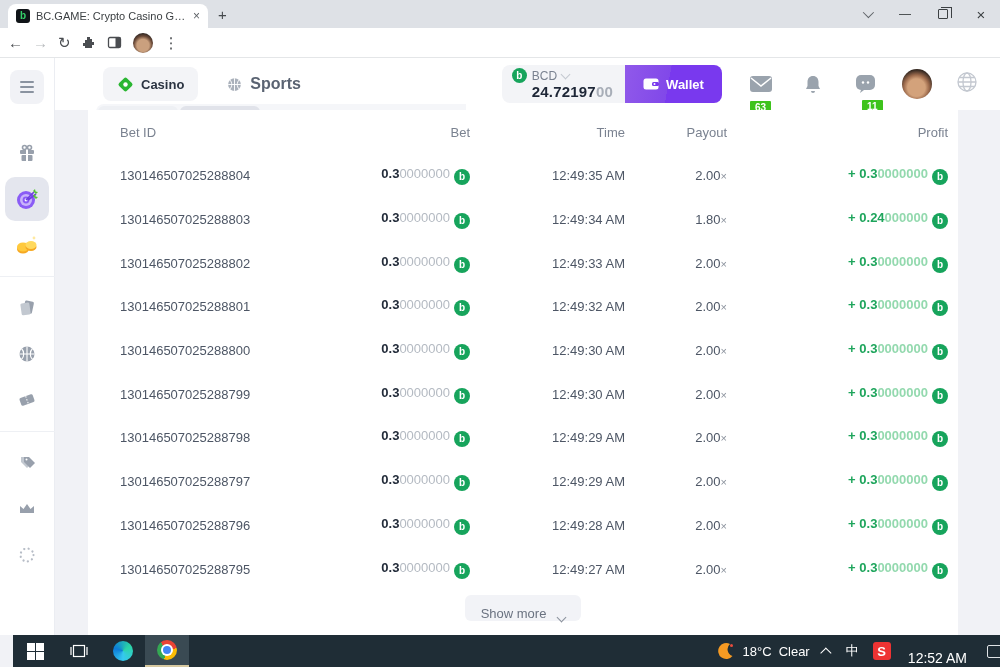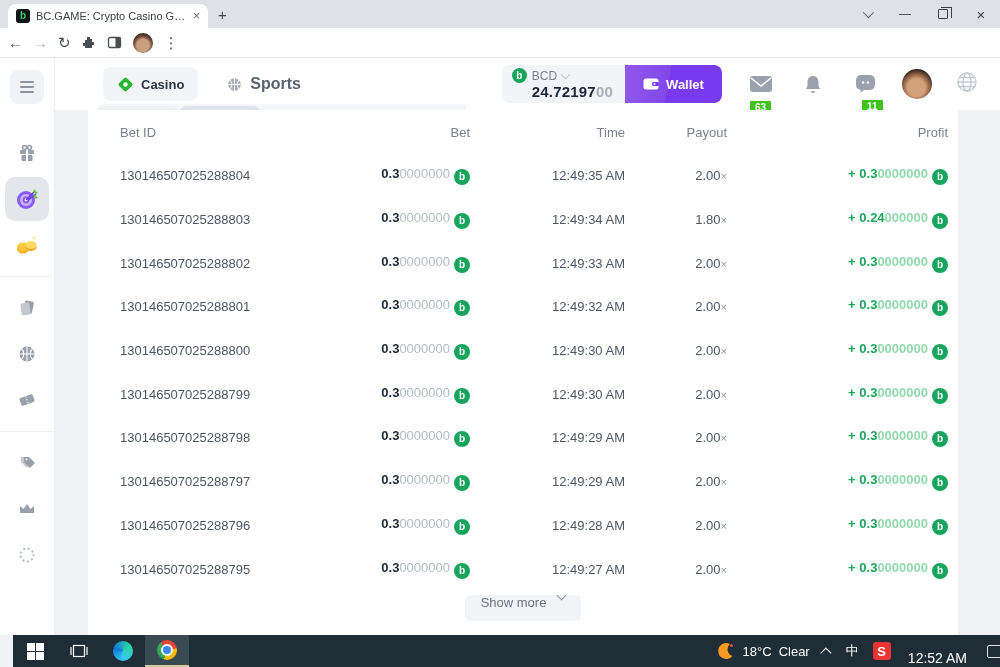--- a/index.html
+++ b/index.html
@@ -83,21 +83,21 @@
   .c-bet b { color:#232c3a; }
   .zeros { color:#b4bac2; }
   .c-bet .coin, .c-profit .coin { margin-left:4px; vertical-align:-2px; width:16px; height:16px; font-size:10px; }
   .c-time { color:#4d5665; }
   .c-payout { color:#4d5665; }
   .payout-x { color:#8a919c; font-size:11px; }
   .c-profit b { color:#1ea55c; }
   .zeros-g { color:#93d9ae; }
   .c-profit b, .zeros-g { font-weight:bold; }
   .showmore-row { display:flex; justify-content:center; margin-top:4px; }
-  .showmore { height:26px; background:#f2f3f7; border:none; border-radius:6px; color:#6a7280; font-size:13px; display:flex; align-items:flex-start; gap:12px; padding:0 16px; font-family:inherit; }
+  .showmore { height:26px; background:#f2f3f7; border:none; border-radius:6px; color:#6a7280; font-size:13px; display:flex; align-items:flex-end; gap:12px; padding:0 16px; font-family:inherit; }
   .chev-dn { width:7px; height:7px; border-right:1.6px solid #8a919c; border-bottom:1.6px solid #8a919c; transform:rotate(45deg); margin-top:-3px; }
 
   
   .taskbar { position:absolute; bottom:0; left:13px; width:1000px; height:32px; background:#1f2d36; display:flex; align-items:center; color:#fff; }
   .tb-btn { width:44px; height:32px; display:flex; align-items:center; justify-content:center; }
   .tb-btn.active { background:#3a4a53; border-bottom:2px solid #d7c9a0; }
   .win-grid { display:grid; grid-template-columns:8px 8px; grid-template-rows:8px 8px; gap:1px; }
   .win-grid i { background:#fff; }
   .edge-logo { width:20px; height:20px; border-radius:50%; background:conic-gradient(from 180deg, #35c9f0, #0d7bd7 30%, #2bd4a4 65%, #35c9f0); }
   .chrome-logo { width:20px; height:20px; border-radius:50%; background:conic-gradient(from -40deg, #ea4335 0 33%, #fbbc05 0 66%, #34a853 0 100%); position:relative; }

